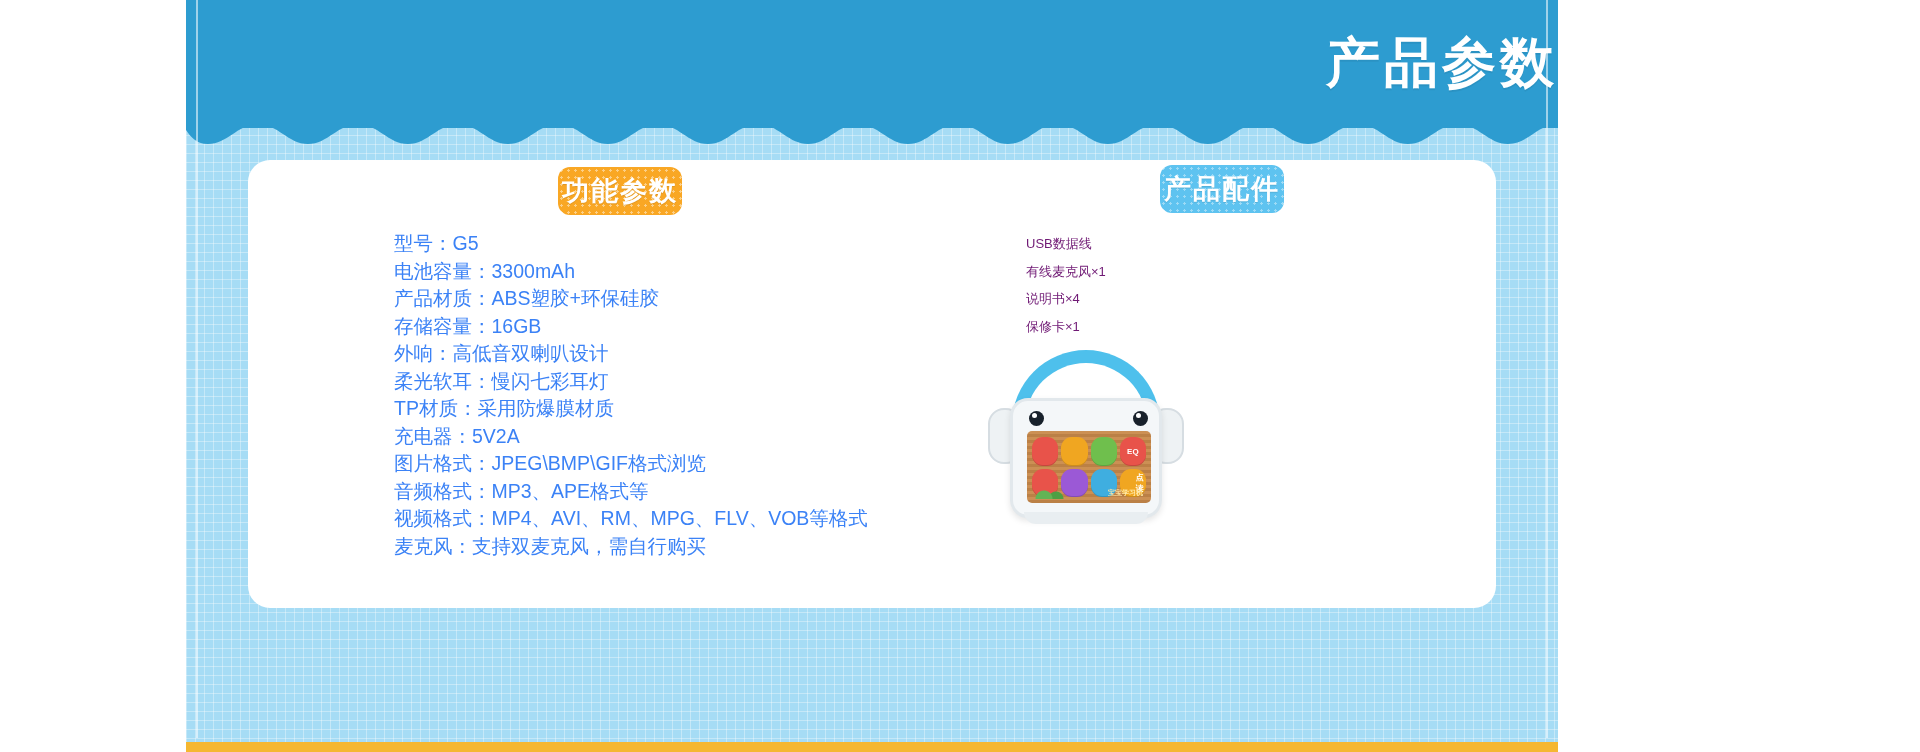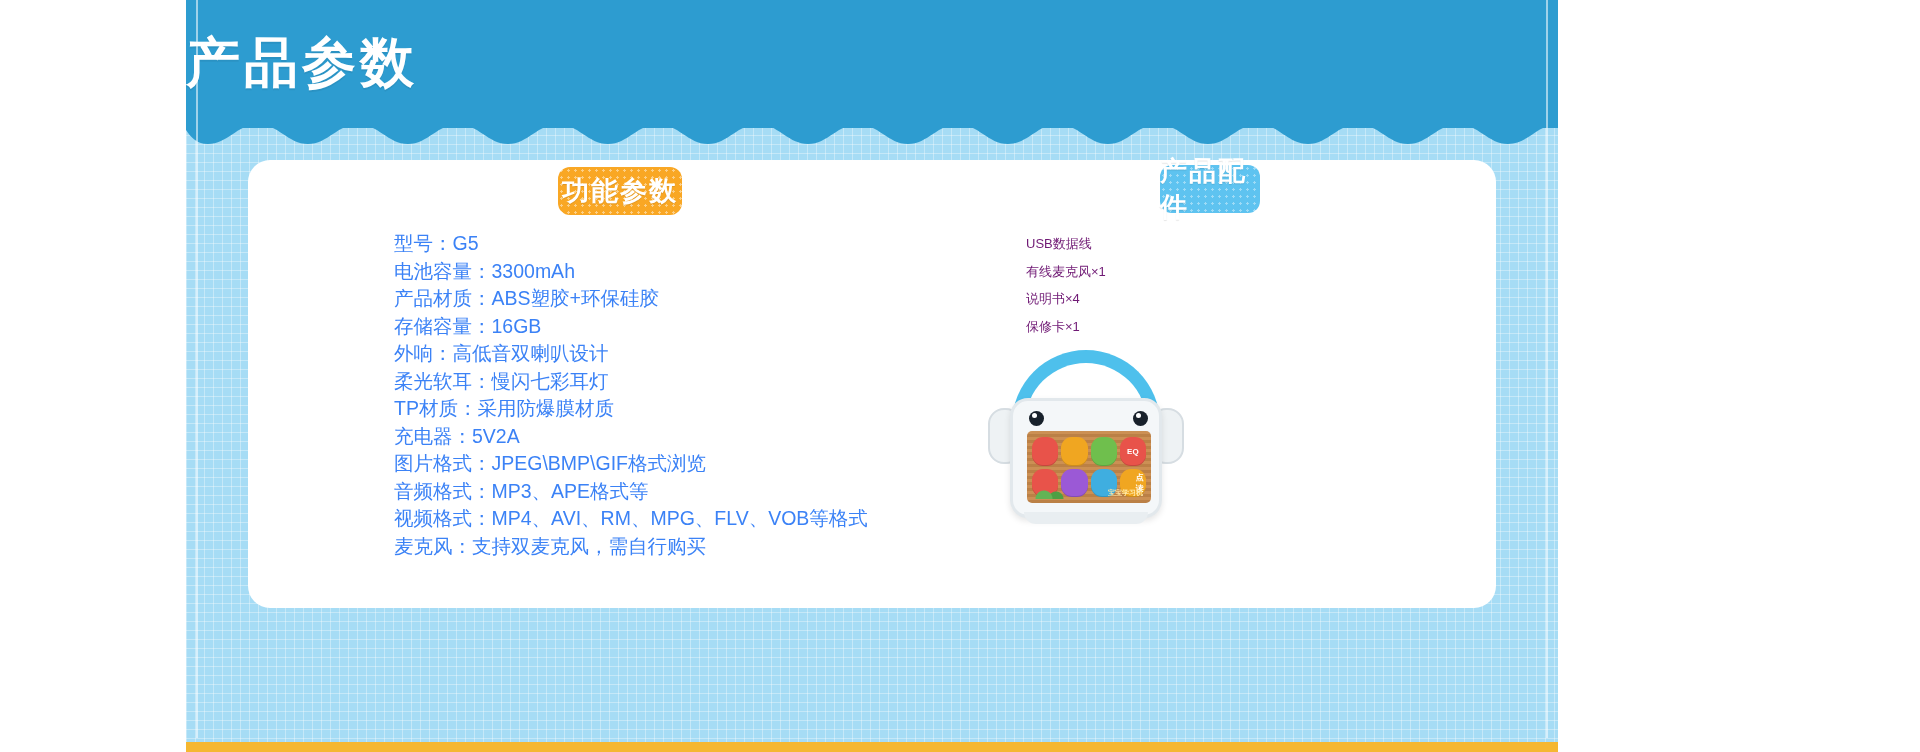--- a/index.html
+++ b/index.html
@@ -36,21 +36,21 @@
 
   
   .header-band {
     position: absolute;
     left: 0; top: 0; width: 100%; height: 128px;
     background: #2d9cd0;
   }
   .header-title {
     position: absolute;
     left: 0; right: 0; top: 28px;
-    text-align: left;
+    text-align: right;
     color: #ffffff;
     font-size: 54px;
     font-weight: bold;
     letter-spacing: 4px;
     line-height: 68px;
     text-shadow: 0 2px 0 rgba(0,0,0,0.06);
   }
   
   .header-wave {
     position: absolute;
@@ -82,21 +82,21 @@
   }
   .badge-func {
     left: 310px; top: 7px;
     width: 124px; height: 48px;
     background-color: #f9a724;
     background-image: radial-gradient(circle, rgba(255,255,255,0.45) 1.1px, transparent 1.3px);
     background-size: 7px 7px;
   }
   .badge-acc {
     left: 912px; top: 5px;
-    width: 100px; height: 48px;
+    width: 124px; height: 48px;
     background-color: #5ec3f0;
     background-image: radial-gradient(circle, rgba(255,255,255,0.40) 1.1px, transparent 1.3px);
     background-size: 7px 7px;
   }
 
   
   .spec-list {
     position: absolute;
     left: 146px; top: 70px;
     color: #3b82f6;

